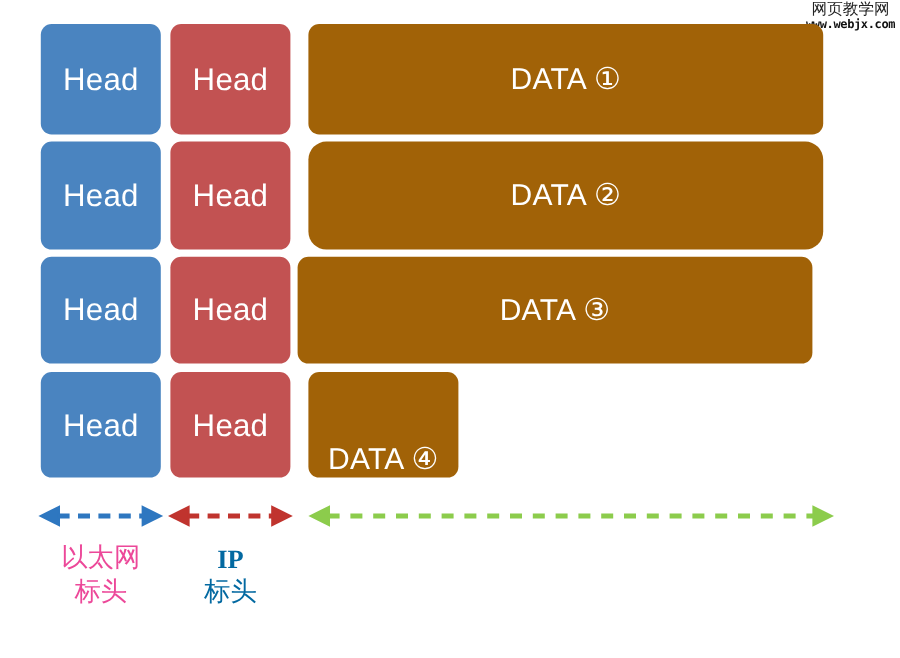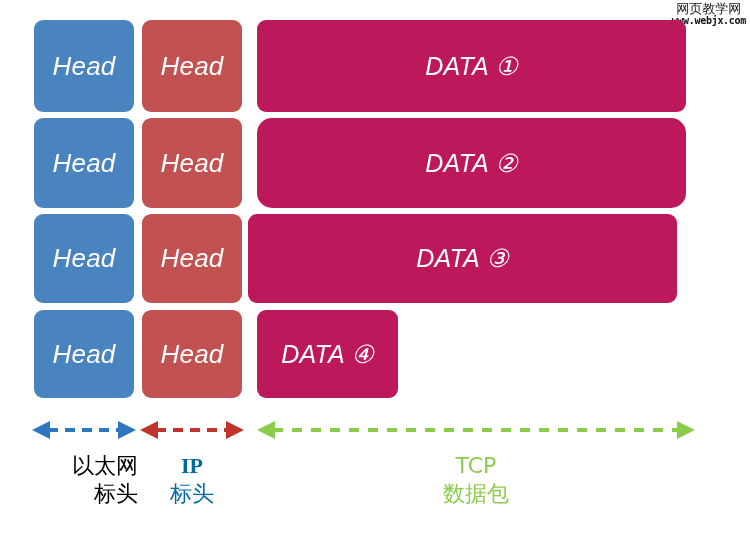--- a/index.html
+++ b/index.html
@@ -50,28 +50,27 @@
     position: absolute;
     border-radius: 9px;
     color: #ffffff;
     display: flex;
     align-items: center;
     justify-content: center;
     box-sizing: border-box;
   }
   .box-eth  { background: #4a84c0; }
   .box-ip   { background: #c25252; }
-  .box-data { background: #be185d; }
+  .box-data { background: #a16207; }
 
   .box-label {
     font-size: 26px;
     font-weight: 400;
     letter-spacing: 0.2px;
     white-space: nowrap;
-    font-style: italic;
   }
   .box-data .box-label { font-size: 25px; }
 
   
   .arrow-row {
     position: absolute;
     height: 26px;
   }
   .arrow-svg { display: block; }
 
@@ -80,21 +79,21 @@
     position: absolute;
     text-align: center;
     font-family: "DejaVu Sans", sans-serif;
     line-height: 1.28;
   }
   .caption .cap-line {
     display: block;
     font-size: 22px;
     white-space: nowrap;
   }
-  .cap-eth  { color: #000000; text-align: right; }
+  .cap-eth  { color: #ec4899; }
   .cap-ip   { color: #0369a1; }
   .cap-tcp  { color: #8ccc4c; }
   .cap-ip .cap-line.first { font-family: "Liberation Serif", serif; font-weight: bold; }
 </style>
 </head>
 <body>
 
 <div id="stage">
 
   <div class="watermark">
@@ -131,21 +130,21 @@
   <div class="box box-data" style="left:248px; top:214px; width:429px; height:89px;">
     <span class="box-label">DATA ③</span>
   </div>
 
   <div class="box box-eth" style="left:34px; top:310px; width:100px; height:88px;">
     <span class="box-label">Head</span>
   </div>
   <div class="box box-ip" style="left:142px; top:310px; width:100px; height:88px;">
     <span class="box-label">Head</span>
   </div>
-  <div class="box box-data" style="left:257px; top:310px; width:141px; height:88px;">
+  <div class="box box-data" style="left:257px; top:310px; width:125px; height:88px;align-items:flex-end;">
     <span class="box-label">DATA ④</span>
   </div>
 
   <div class="arrow-row" style="left:30px; top:417px; width:108px;">
     <svg class="arrow-svg" width="108" height="26" viewBox="0 0 108 26">
       <polygon points="2,13 20,4 20,22" fill="#2e77c0"></polygon>
       <polygon points="106,13 88,4 88,22" fill="#2e77c0"></polygon>
       <line x1="18" y1="13" x2="90" y2="13" stroke="#2e77c0" stroke-width="4" stroke-dasharray="10 7"></line>
     </svg>
   </div>
@@ -169,18 +168,14 @@
   <div class="caption cap-eth" style="left:30px; top:452px; width:108px;">
     <span class="cap-line first">以太网</span>
     <span class="cap-line">标头</span>
   </div>
 
   <div class="caption cap-ip" style="left:138px; top:452px; width:108px;">
     <span class="cap-line first">IP</span>
     <span class="cap-line">标头</span>
   </div>
 
-  <div class="caption cap-tcp" style="left:255px; top:452px; width:442px;">
-    <span class="cap-line first">TCP</span>
-    <span class="cap-line">数据包</span>
-  </div>
 
 </div>
 
 </body></html>

